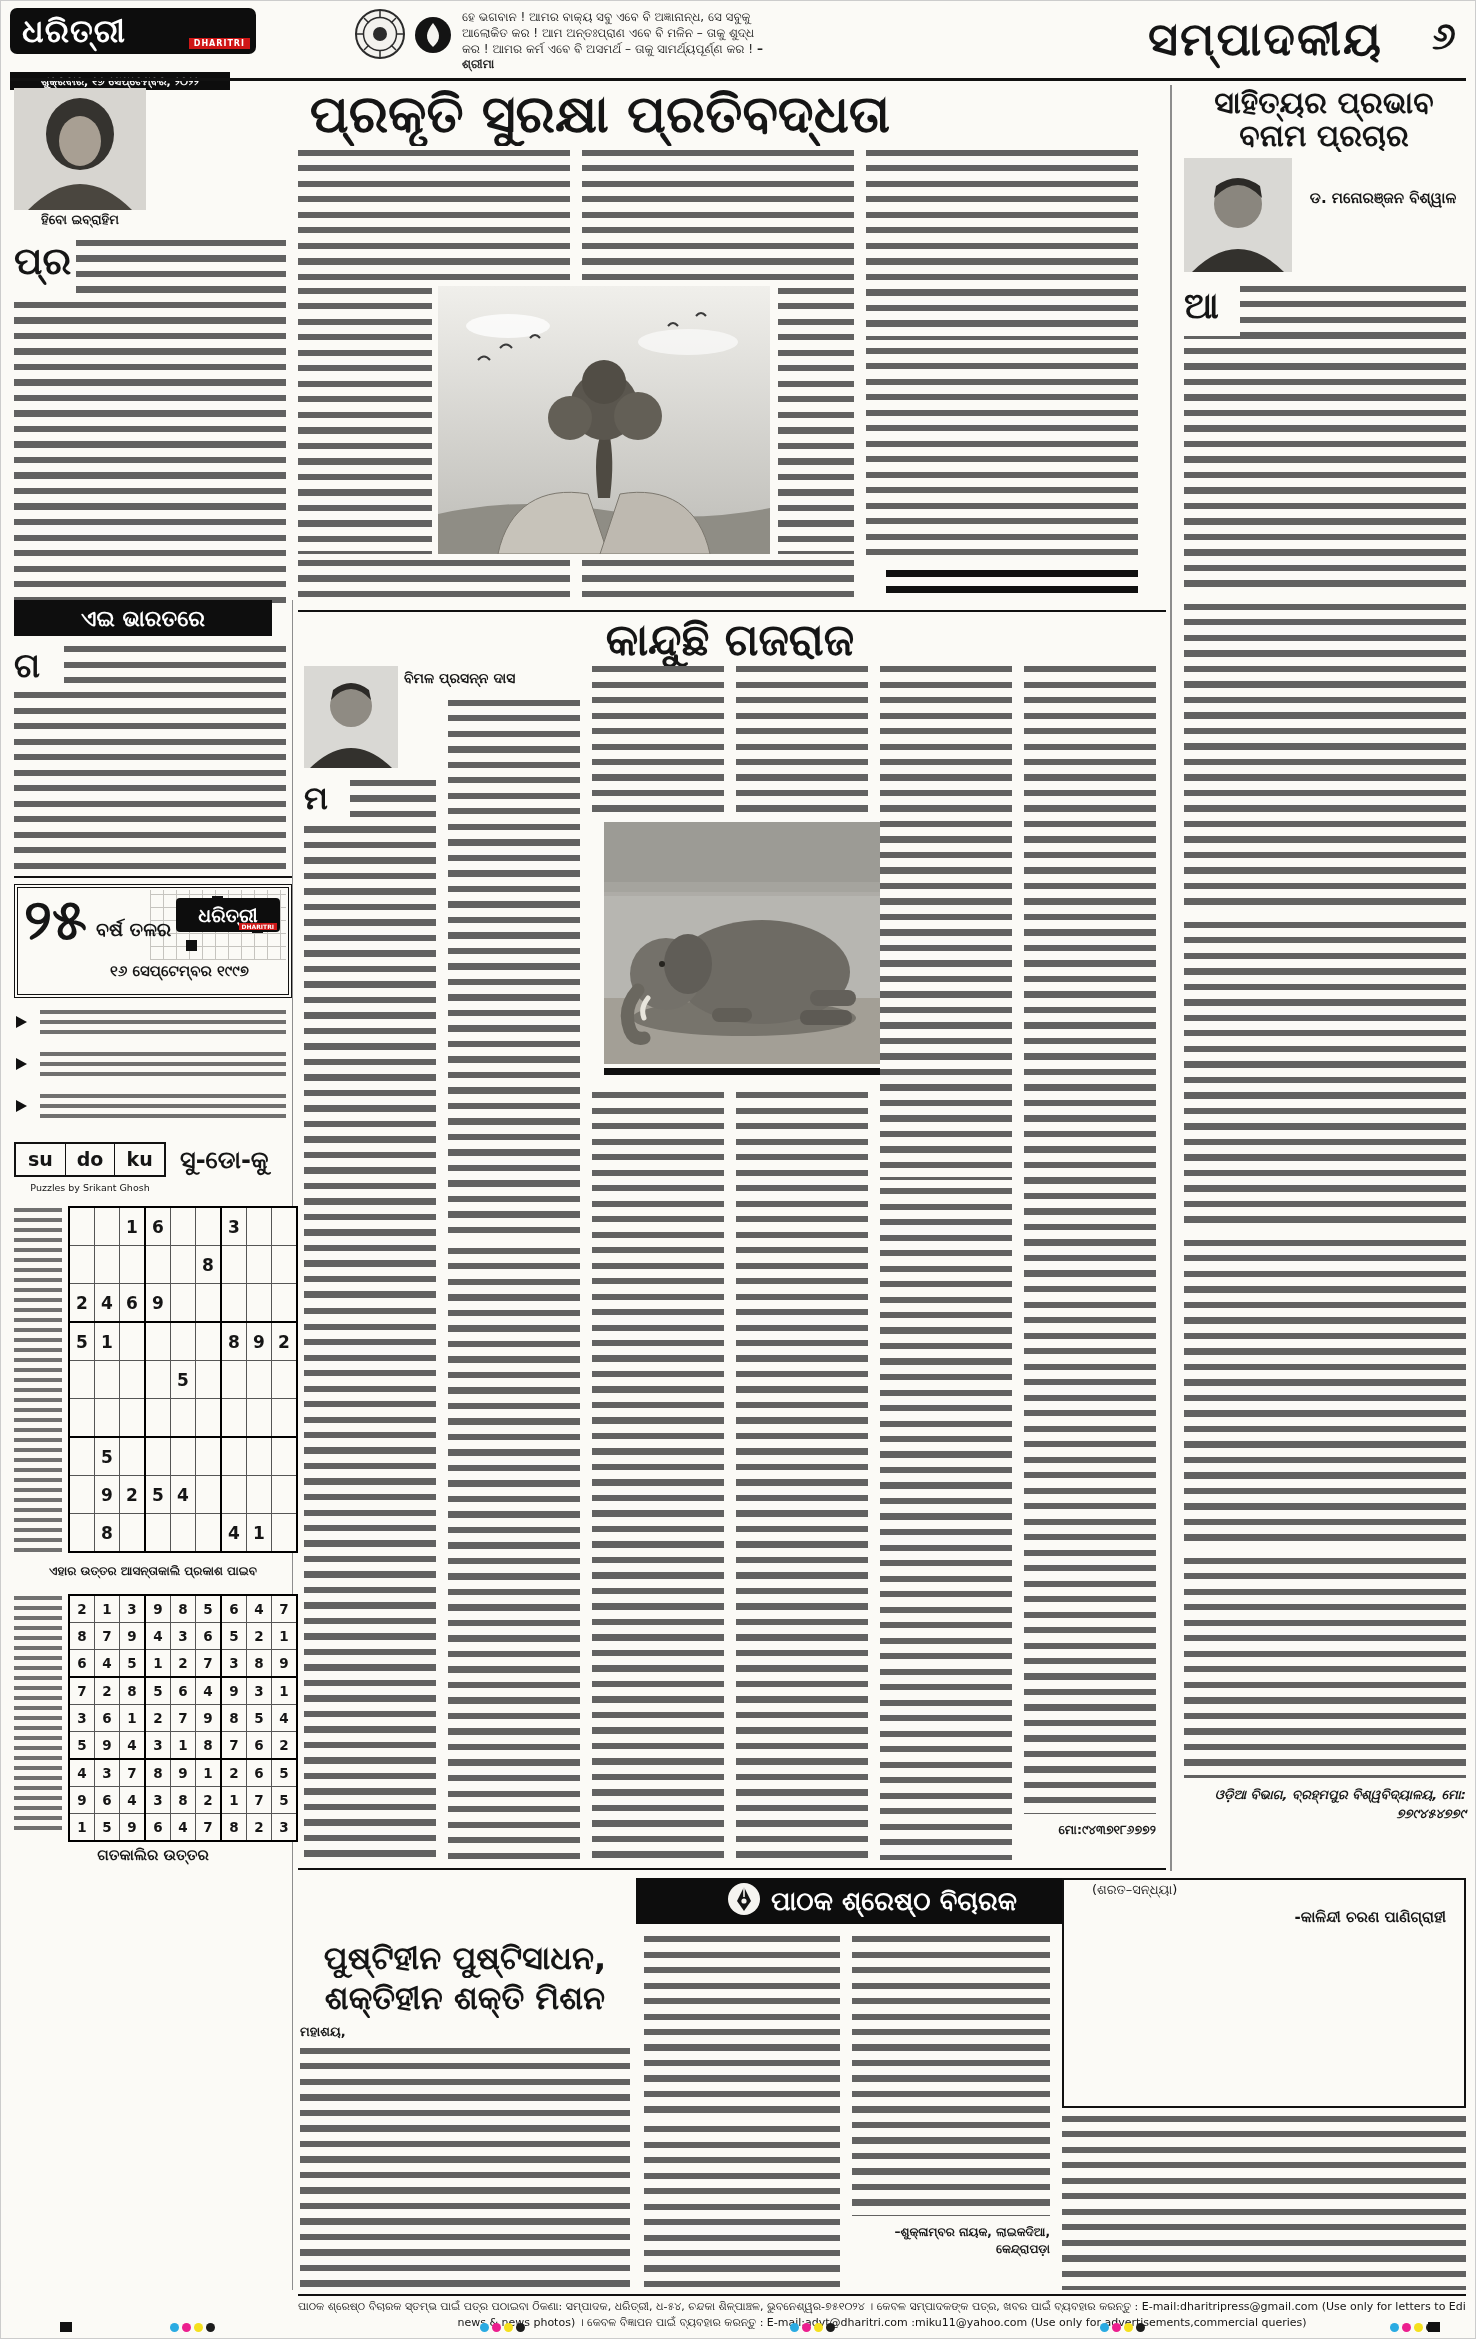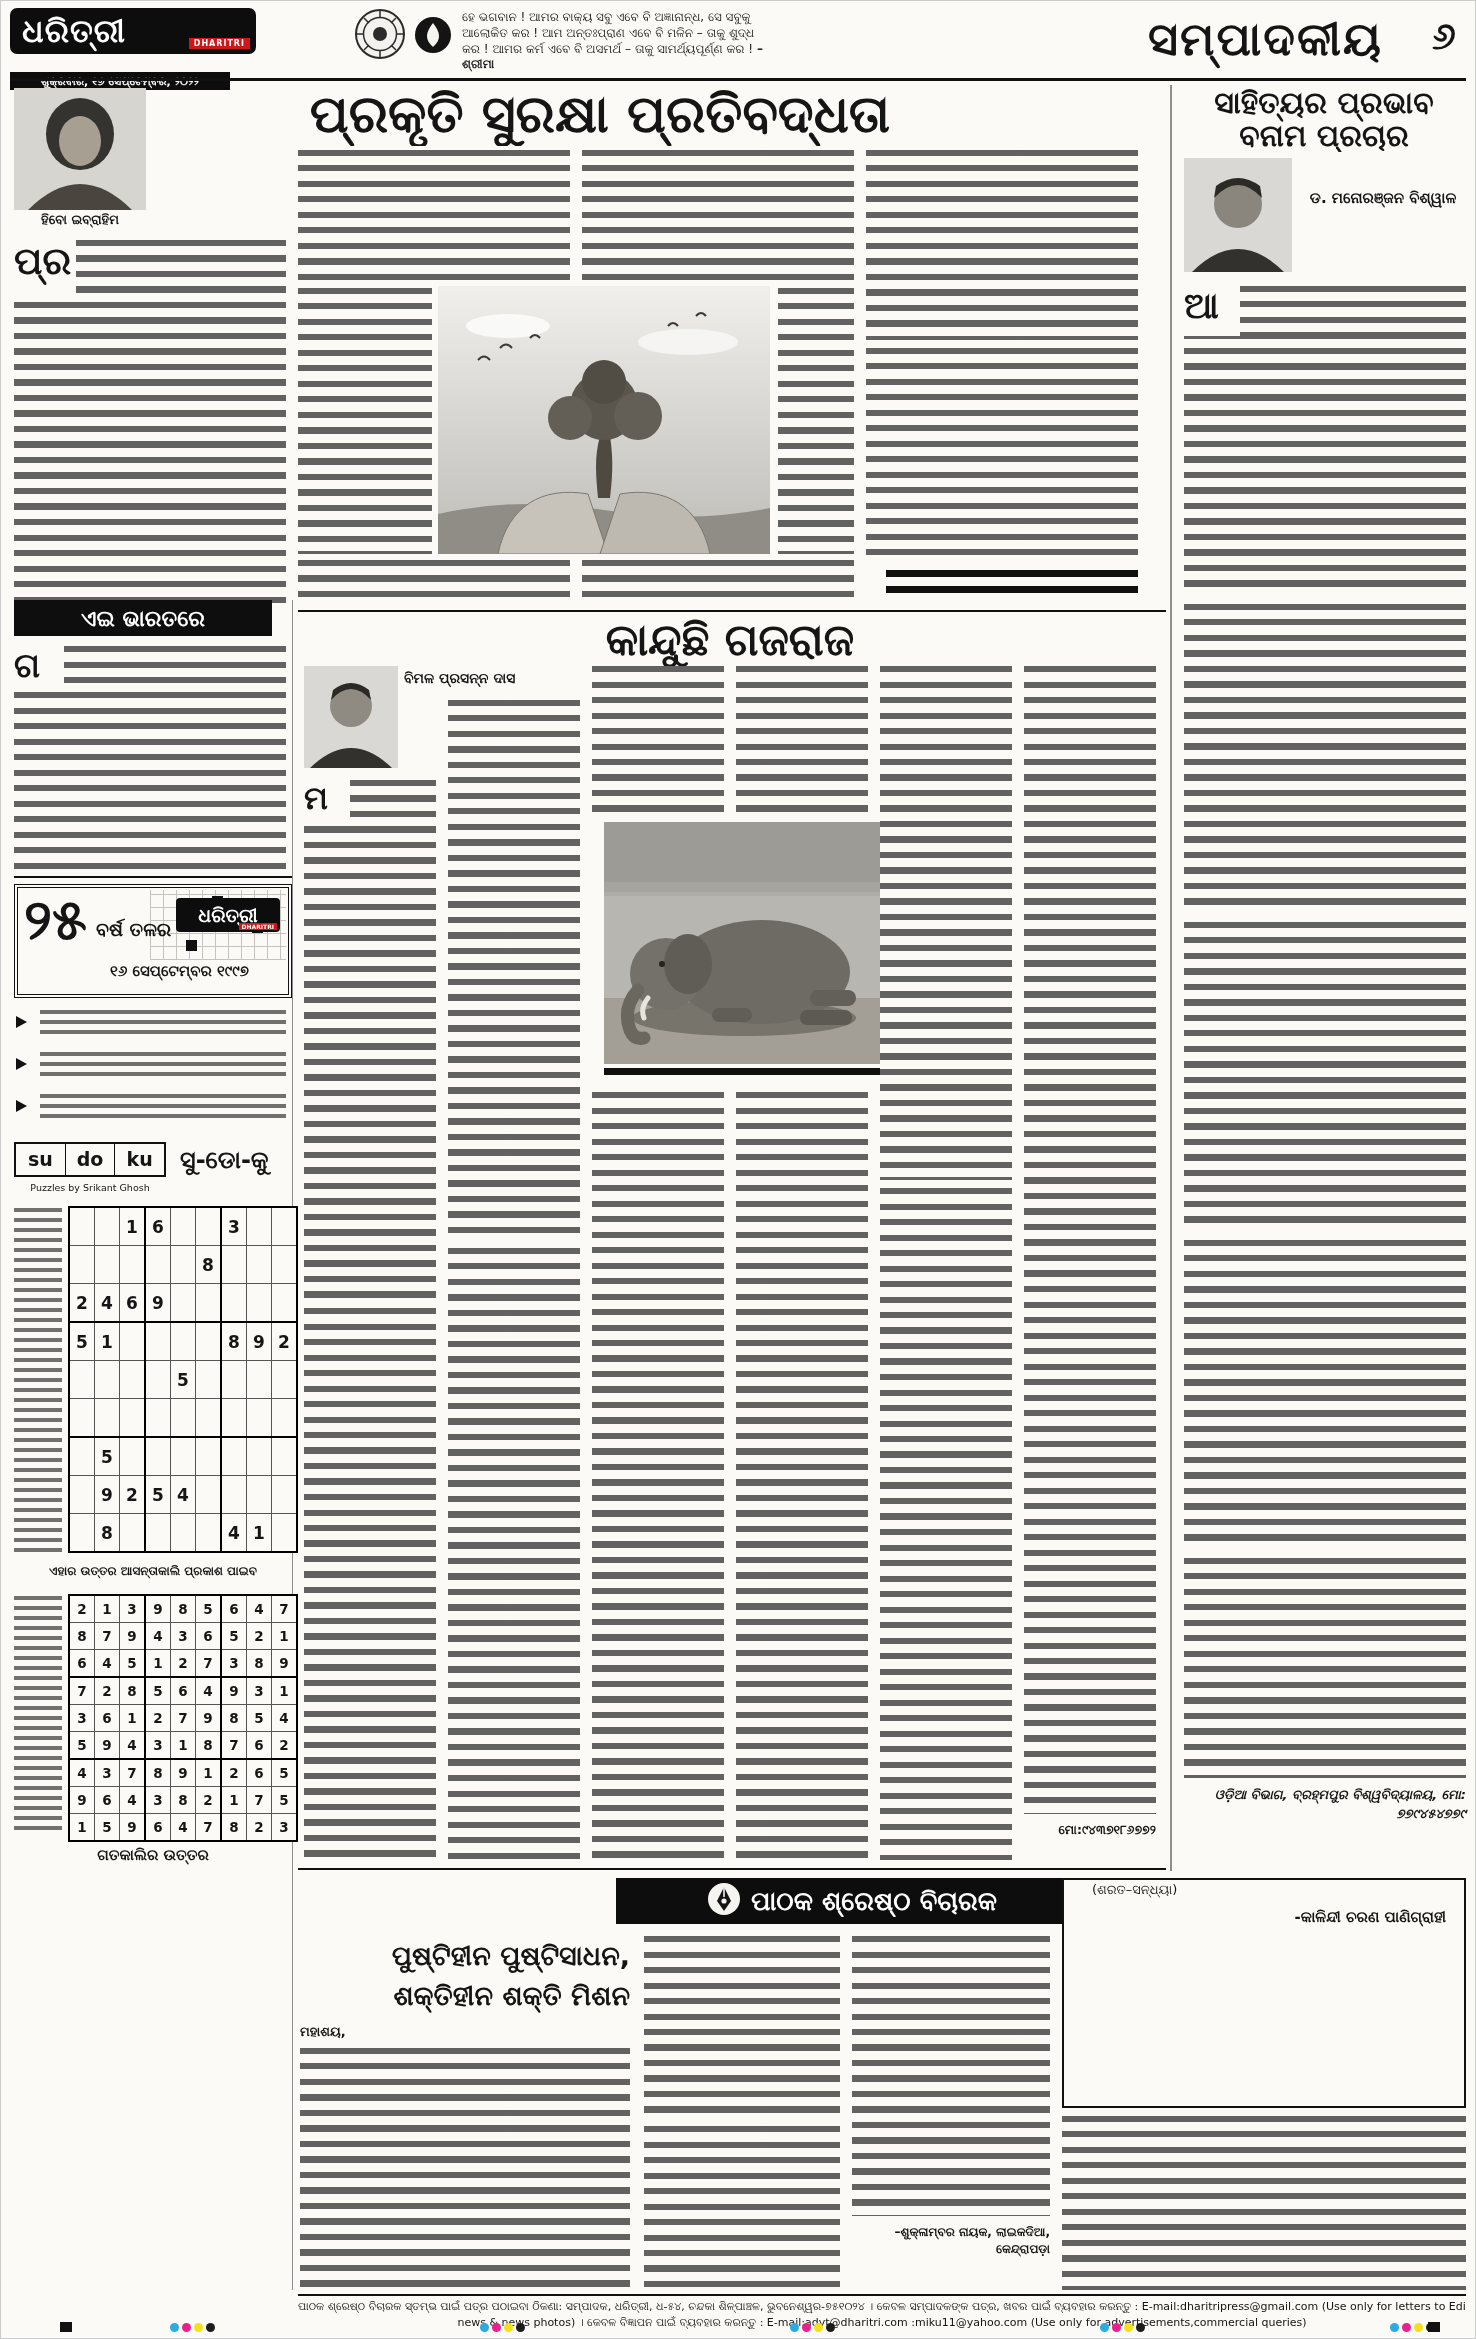--- a/index.html
+++ b/index.html
@@ -41,21 +41,21 @@
   table.sud{border-collapse:collapse;border:2.5px solid #000;background:#fbfaf6}
   table.sud td{border:1px solid #555;text-align:center;font-weight:bold;padding:0}
   #puz td{width:24px;height:37px;font-size:17px}
   #sol td{width:24px;height:26px;font-size:13.5px}
   td.bv{border-right:2.2px solid #000 !important}
   td.bh{border-bottom:2.2px solid #000 !important}
   .sud-note{font-weight:bold;font-size:12px;text-align:center}
   .sud-ans{font-weight:bold;font-size:15px;text-align:center}
   .banner{background:#0d0d0d;color:#fff;display:flex;align-items:center;justify-content:center;gap:10px}
   .banner .txt{font-weight:bold;font-size:26px;overflow:hidden}
-  .let-head{font-weight:bold;font-size:27px;text-align:right;line-height:1.3;overflow:hidden}
+  .let-head{font-weight:bold;font-size:32px;text-align:center;line-height:1.3;overflow:hidden}
   .salut{font-weight:bold;font-size:13px}
   .sig{font-weight:bold;font-size:12px;text-align:right;line-height:1.4}
   .credit-line{font-weight:bold;font-style:italic;font-size:13px;text-align:right;line-height:1.45}
   .phone{font-weight:bold;font-size:12.5px;text-align:right}
   .chi-box{border:2.5px solid #111;background:#fbfaf6}
   .chi-title-row{display:flex;align-items:center;gap:10px;padding:8px 14px 4px}
   .chi-title-row .ln{flex:1;height:2px;background:#111}
   .chi-title{font-weight:bold;font-size:26px}
   .chi-lines{padding:8px 18px 0;font-size:14.5px;line-height:1.5}
   .chi-src{text-align:left;padding:2px 28px 0;font-size:13px}
@@ -460,21 +460,21 @@
       <circle cx="62" cy="152" r="36" fill="#74716a"></circle>
       <ellipse cx="84" cy="142" rx="24" ry="30" fill="#605d57"></ellipse>
       <path d="M34 168 q-16 18 -8 40 q4 10 14 8" stroke="#6a675f" stroke-width="13" fill="none" stroke-linecap="round"></path>
       <path d="M44 176 q-8 10 -4 20" stroke="#e8e5dc" stroke-width="5" fill="none" stroke-linecap="round"></path>
       <circle cx="58" cy="142" r="3" fill="#26241f"></circle>
     </svg>
   </div>
   <div class="abs fxb" style="left:604px;top:1068px;width:276px;height:16px"></div>
   <div class="abs rule-h" style="left:298px;top:1868px;width:868px;height:2px"></div>
 
-  <div class="abs banner" style="left:616px;top:1878px;width:472px;height:46px">
+  <div class="abs banner" style="left:636px;top:1878px;width:472px;height:46px">
     <span>
       <svg width="34" height="34" viewBox="0 0 34 34">
         <circle cx="17" cy="17" r="16" fill="#f5f4f0"></circle>
         <path d="M17 5 L24 19 L17 29 L10 19 Z" fill="#141414"></path>
         <circle cx="17" cy="19" r="2.6" fill="#f5f4f0"></circle>
         <rect x="16.2" y="5" width="1.6" height="10" fill="#f5f4f0"></rect>
       </svg>
     </span>
     <span class="txt">ପାଠକ ଶ୍ରେଷ୍ଠ ବିଚାରକ</span>
   </div>

